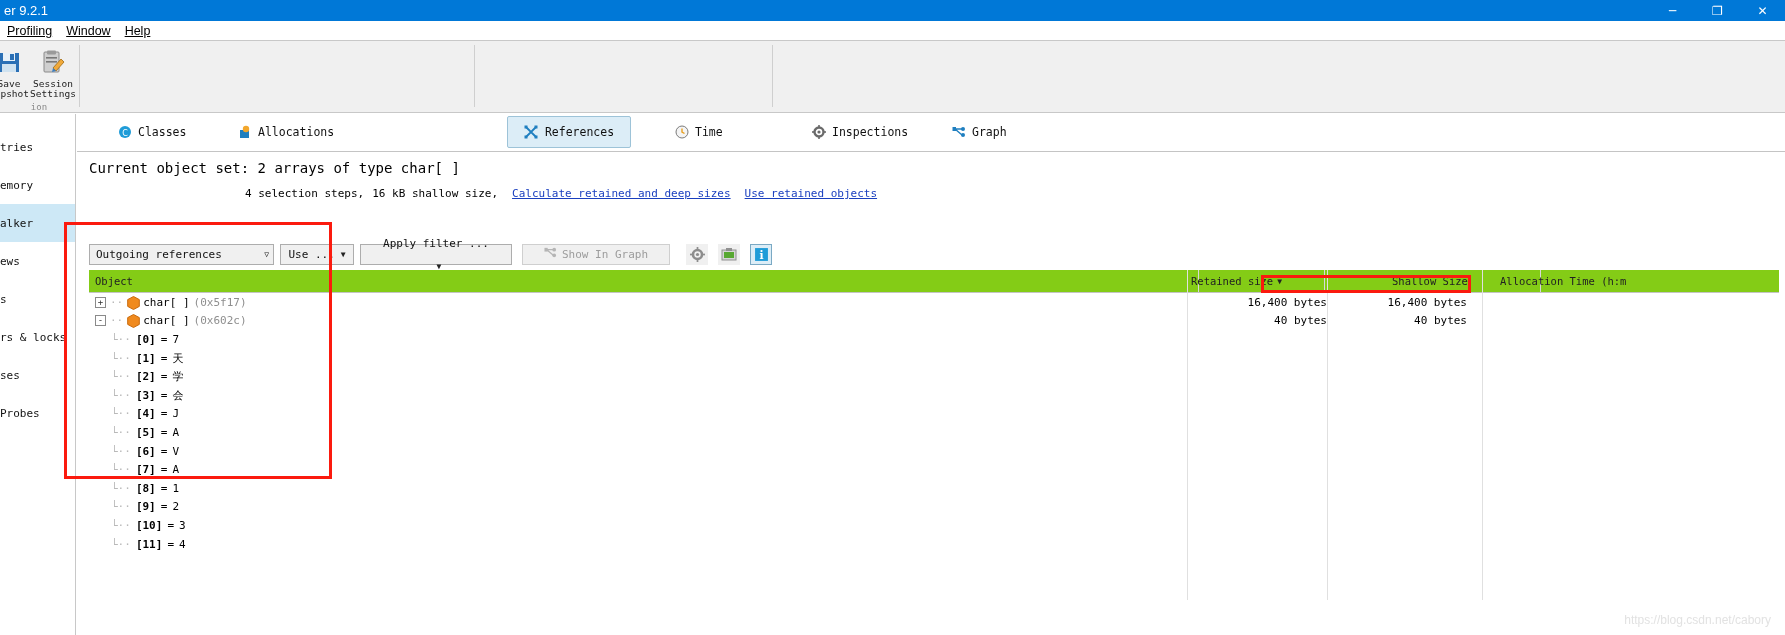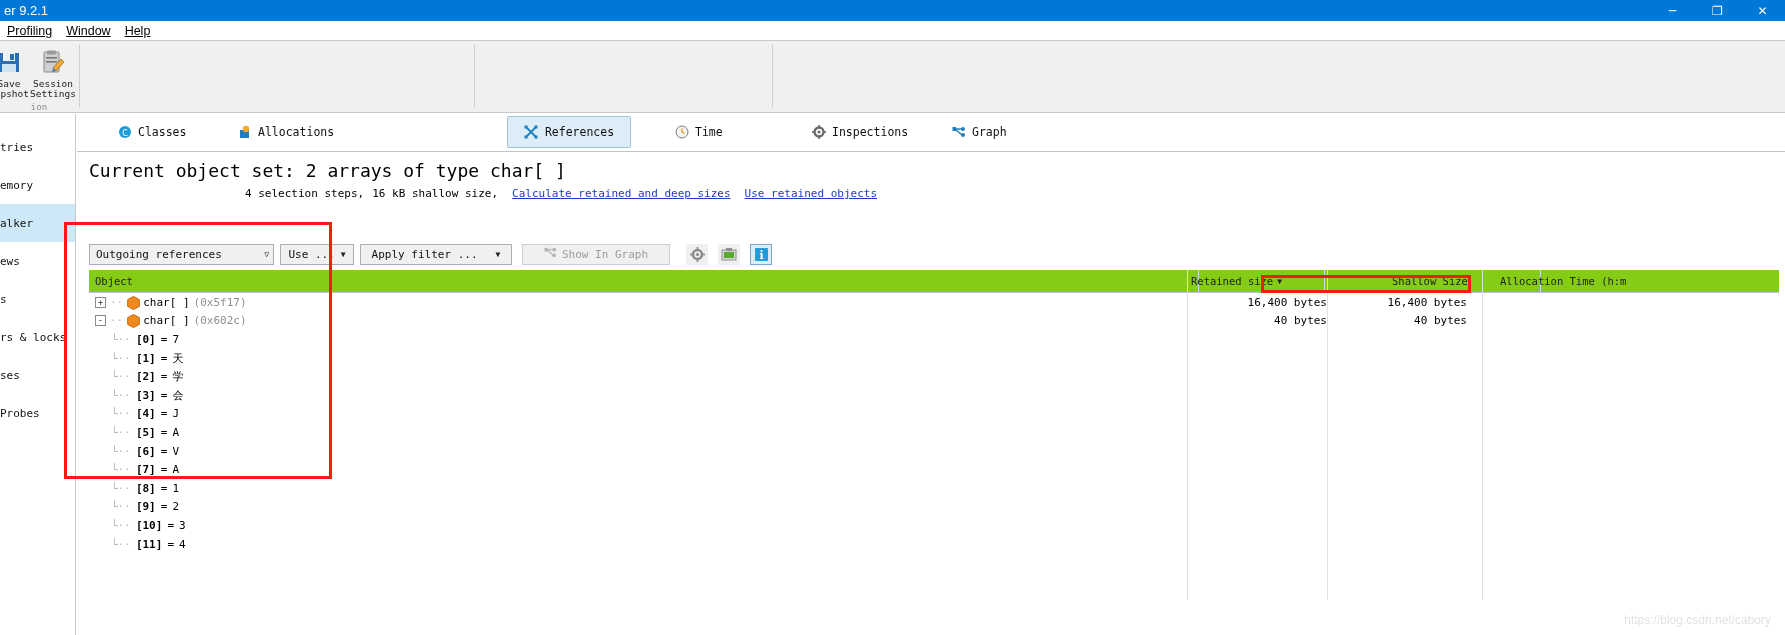--- a/index.html
+++ b/index.html
@@ -81,21 +81,21 @@
   .tab {
     position:absolute; top:2px; height:32px; display:flex; align-items:center; gap:6px;
     padding:0 12px; font-family:"DejaVu Sans Mono", monospace; font-size:11.5px; color:#111;
   }
   .tab.sel { background:#dcedf7; border:1px solid #9dc3d8; border-radius:2px; }
   .tabico { width:15px; height:15px; display:flex; align-items:center; justify-content:center; }
 
   
   #objhdr {
     position:absolute; left:12px; top:46px;
-    font-family:"DejaVu Sans Mono", monospace; font-size:18px; color:#000; letter-spacing:0px;
+    font-family:"DejaVu Sans Mono", monospace; font-size:14px; color:#000; letter-spacing:0px;
   }
   #subhdr {
     position:absolute; left:168px; top:73px;
     font-family:"DejaVu Sans Mono", monospace; font-size:11px; color:#000;
     display:flex; align-items:center; gap:0px;
   }
   #subhdr .lnk { color:#1a3fbf; text-decoration:underline; margin-left:14px; }
 
   
   #ftbar { position:absolute; left:12px; top:128px; width:1690px; height:24px; display:flex; align-items:center; gap:6px; }
@@ -474,21 +474,21 @@
 
   <div id="ftbar">
     <div class="combo" style="width:185px;">
       <span class="cv">Outgoing references</span>
       <span class="arw">▽</span>
     </div>
     <div class="combo" style="width:74px;justify-content:center;">
       <span>Use ...</span>
       <span class="arw">▼</span>
     </div>
-    <div class="combo" style="width:152px;justify-content:center;gap:12px;">
+    <div class="combo" style="width:152px;justify-content:center;gap:12px;flex-direction:column;">
       <span>Apply filter ...</span>
       <span class="arw">▼</span>
     </div>
     <div class="btnflat" style="width:148px;justify-content:center;margin-left:4px;">
       <span>
         <svg width="13" height="13" viewBox="0 0 14 14">
             <path d="M3 4 L10 4 M3 4 L10 10" stroke="#b5b5b5" stroke-width="1.4"></path>
             <rect x="0.5" y="2" width="3.5" height="4" fill="#b5b5b5"></rect>
             <circle cx="11" cy="4" r="2" fill="#b5b5b5"></circle>
             <circle cx="11" cy="10" r="2" fill="#b5b5b5"></circle>

